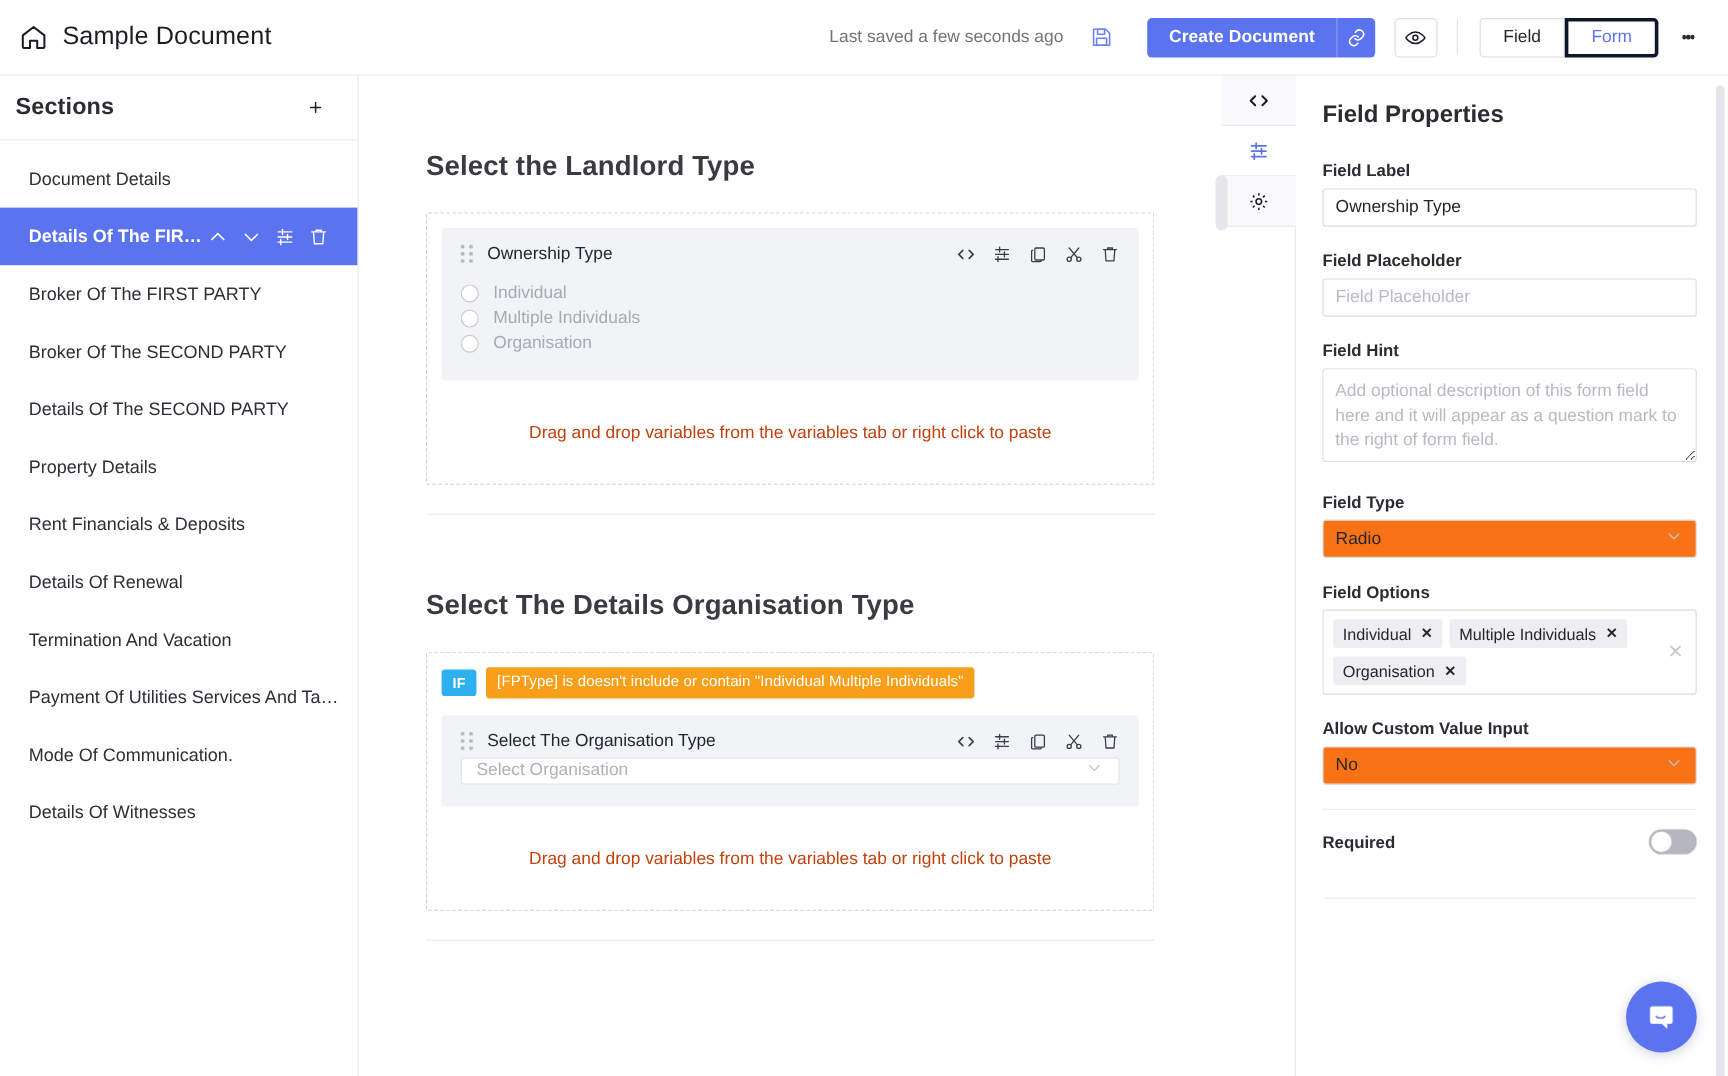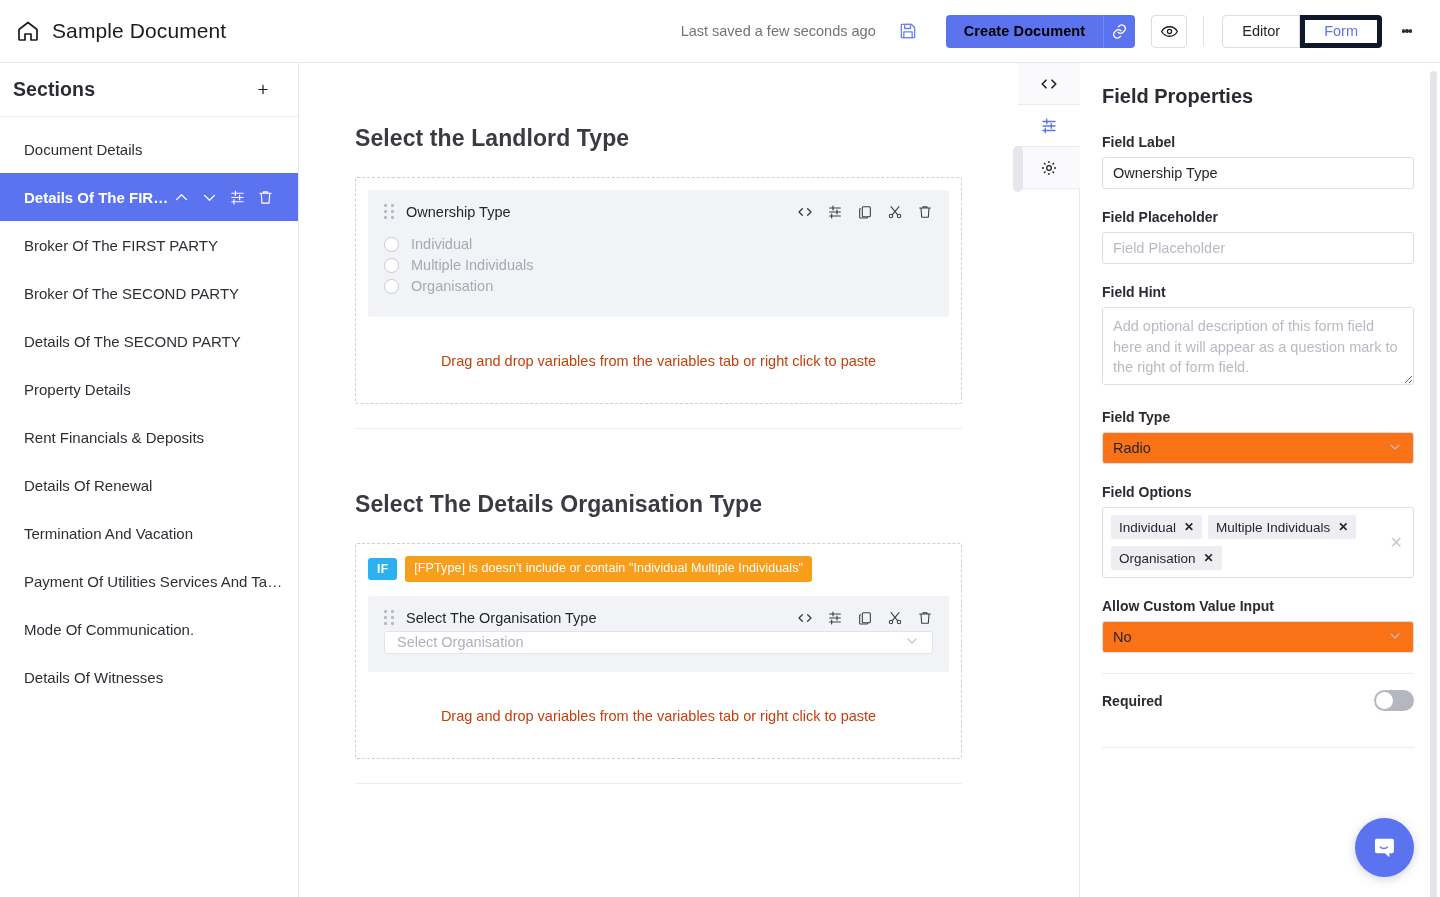--- a/index.html
+++ b/index.html
@@ -37,21 +37,21 @@
   .saved-text {
     font-size: 14.5px; color: #737373; margin-right: 16px; white-space: nowrap;
   }
   .save-icon-btn {
     width: 32px; height: 32px; display: flex; align-items: center; justify-content: center;
     color: #6b82f0; cursor: pointer; background: transparent; border: none;
     margin-right: 22px;
   }
   .create-group { display: flex; align-items: stretch; margin-right: 16px; }
   .btn-create {
-    background: #5c73ef; color: #000000; border: none;
+    background: #5c73ef; color: #ffffff; border: none;
     font-size: 14.5px; font-weight: 600; font-family: inherit;
     padding: 0 18px; height: 33px;
     border-radius: 4px 0 0 4px; cursor: pointer; letter-spacing: .1px;
     display: flex; align-items: center;
   }
   .btn-link-icon {
     background: #5c73ef; color: #fff; border: none; border-left: 1px solid #7289f3;
     width: 32px; height: 33px; border-radius: 0 4px 4px 0; cursor: pointer;
     display: flex; align-items: center; justify-content: center;
   }
@@ -62,21 +62,21 @@
   }
   .vdivider { width: 1px; height: 30px; background: #e2e2e8; margin-right: 18px; }
   .seg-group { display: flex; }
   .seg {
     height: 33px; padding: 0 19px; font-size: 14.5px; font-family: inherit;
     background: #fff; border: 1px solid #dcdce3; color: #24242c;
     cursor: pointer; display: flex; align-items: center;
   }
   .seg:first-child { border-radius: 4px 0 0 4px; }
   .seg:last-child { border-radius: 0 4px 4px 0; border-left: none; }
-  .seg.active { color: #5c73ef; border: 5px solid #0f172a; font-weight: 400; }
+  .seg.active { color: #5c73ef; border: 3px solid #0f172a; font-weight: 400; }
   .kebab {
     width: 30px; height: 33px; margin-left: 10px; display: flex; align-items: center;
     justify-content: center; cursor: pointer; background: none; border: none;
   }
   .kebab span {
     display: block; width: 3.5px; height: 3.5px; border-radius: 50%; background: #2b2b33;
     margin: 1.6px 0;
   }
 
   
@@ -286,21 +286,21 @@
       <button class="btn-eye">
         <svg viewBox="0 0 24 24" fill="none" stroke="currentColor" stroke-width="1.6" width="19" height="19">
           <path d="M2 12s3.6-6 10-6 10 6 10 6-3.6 6-10 6-10-6-10-6z"></path>
           <circle cx="12" cy="12" r="2.6"></circle>
         </svg>
       </button>
 
       <div class="vdivider"></div>
 
       <div class="seg-group">
-        <button class="seg">Editor</button>
+        <button class="seg">Field</button>
         <button class="seg active">Form</button>
       </div>
 
       <button class="kebab">
         <span></span>
           <span></span>
           <span></span>
       </button>
     </div>
   </div>

